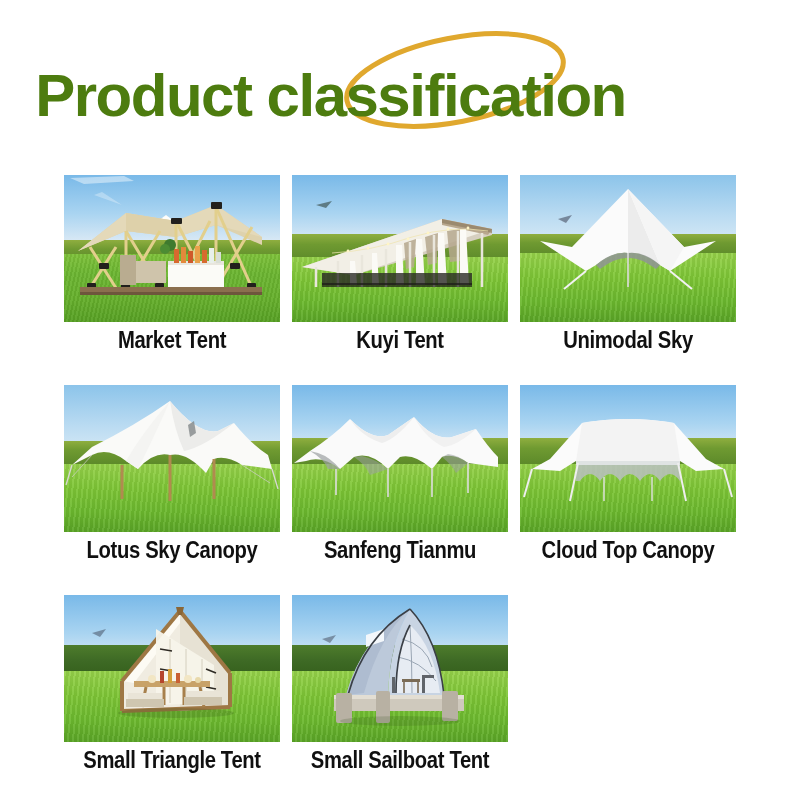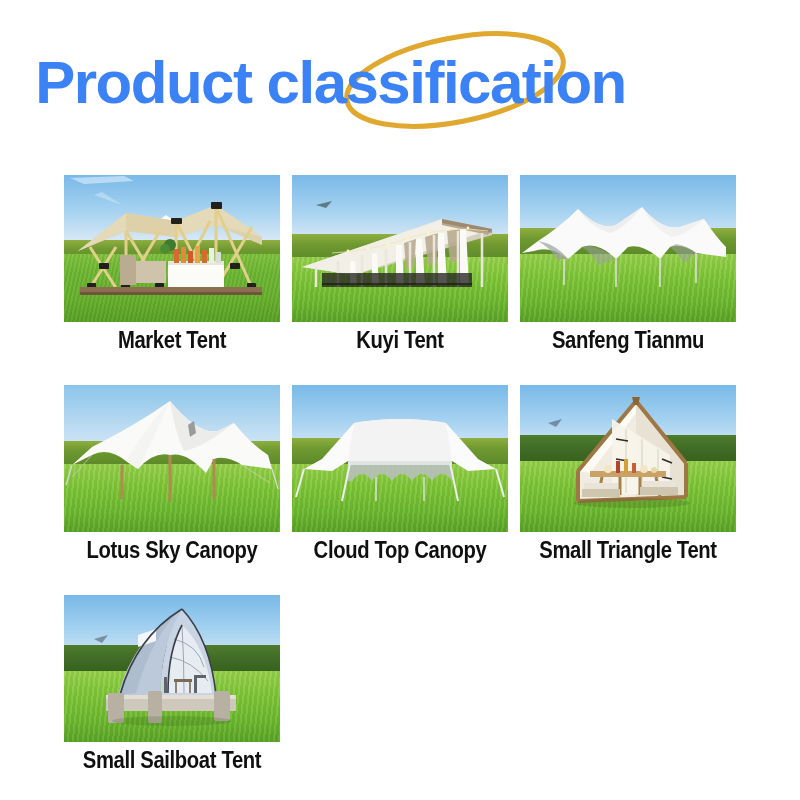--- a/index.html
+++ b/index.html
@@ -13,26 +13,26 @@
 
   
   .header{
     position:absolute;left:0;top:0;width:800px;height:160px;
   }
   .title-swoosh{
     position:absolute;left:330px;top:28px;width:250px;height:105px;
     pointer-events:none;
   }
   .page-title{
-    position:absolute;left:0;top:53px;width:661px;
+    position:absolute;left:0;top:66px;width:661px;
     text-align:center;
     font-size:60px;
     font-weight:bold;
     letter-spacing:-1.5px;
-    color:#3b82f6;
+    color:#4d7c0f;
     line-height:1;
     font-family:"Liberation Sans", sans-serif;
     white-space:nowrap;
   }
 
   
   .grid{
     position:absolute;left:64px;top:175px;
     width:672px;
     display:grid;
@@ -219,58 +219,47 @@
           <circle cx="176" cy="53" r="1.4"></circle>
         </g>
 
         <rect x="30" y="98" width="150" height="12" fill="#2b2a26" opacity="0.8"></rect>
         <rect x="30" y="108" width="150" height="4" fill="#1b1a17" opacity="0.7"></rect>
       </svg>
     </div>
     <div class="card-label">Kuyi Tent</div>
   </div>
 
-
-
-  <div class="card">
-    <div class="thumb">
-      <div class="sky"></div>
-      <div class="treeline" style="top:36%;height:18%;"></div>
-      <div class="grass lit" style="height:46%;"></div>
-      <svg class="scene-svg" viewBox="0 0 216 147">
-
-        <path d="M58 34
-                 Q80 56 96 50
-                 L122 32
-                 Q142 56 160 52
-                 L184 44
-                 Q196 62 206 72
-                 L206 82 L176 78
-                 Q162 68 150 72 L140 84
-                 Q122 68 108 72 L96 84
-                 Q78 66 62 72 L48 84
-                 Q30 70 14 76 L2 78 L18 66
-                 Q40 52 58 34 Z" fill="#fafafa"></path>
-        <path d="M58 34 Q80 56 96 50 L122 32 Q104 54 90 58 Q70 52 58 34 Z" fill="#eeeeee"></path>
-        <path d="M122 32 Q142 56 160 52 L184 44 Q166 60 152 62 Q134 54 122 32 Z" fill="#f1f1f1"></path>
-
-        <path d="M18 66 Q32 74 36 84 L48 84 Q38 72 26 68 Z" fill="#9ba0a1" opacity="0.7"></path>
-        <path d="M62 72 Q74 80 78 90 L96 84 Q84 74 70 71 Z" fill="#9ba0a1" opacity="0.55"></path>
-        <path d="M150 72 Q160 80 164 88 L176 78 Q166 70 156 69 Z" fill="#9ba0a1" opacity="0.55"></path>
-
-        <g stroke="#dcdcdc" stroke-width="1.6">
-          <path d="M44 84 L44 110"></path>
-          <path d="M96 84 L96 112"></path>
-          <path d="M140 84 L140 112"></path>
-          <path d="M176 78 L176 108"></path>
-        </g>
-      </svg>
-    </div>
-    <div class="card-label">Sanfeng Tianmu</div>
-  </div>
+  <div class="card">
+    <div class="thumb">
+      <div class="sky pale"></div>
+      <div class="treeline" style="top:40%;height:15%;"></div>
+      <div class="grass lit" style="height:47%;"></div>
+      <svg class="scene-svg" viewBox="0 0 216 147">
+        <path d="M38 44 L52 40 L46 48 Z" fill="#223" opacity="0.45"></path>
+
+        <path d="M108 14
+                 L164 72 L196 66 L150 96
+                 L140 90 Q122 76 108 78 Q94 76 76 90 L66 96
+                 L20 66 L52 72 Z" fill="#fbfbfb"></path>
+        <path d="M108 14 L140 90 Q122 76 108 78 Z" fill="#ececec"></path>
+        <path d="M108 14 L164 72 L150 96 L140 90 Z" fill="#f5f5f5"></path>
+
+        <path d="M76 90 Q92 76 108 78 Q124 76 140 90 L136 94 Q120 82 108 83 Q96 82 80 94 Z" fill="#8f9495" opacity="0.85"></path>
+
+        <g stroke="#f2f2f2" stroke-width="2">
+          <path d="M150 96 L172 114"></path>
+          <path d="M66 96 L44 114"></path>
+        </g>
+        <path d="M108 78 L108 112" stroke="#dcdcdc" stroke-width="1.6"></path>
+      </svg>
+    </div>
+    <div class="card-label">Unimodal Sky</div>
+  </div>
+
 
   <div class="card">
     <div class="thumb">
       <div class="sky pale"></div>
       <div class="treeline" style="top:38%;height:16%;"></div>
       <div class="grass lit" style="height:46%;"></div>
       <svg class="scene-svg" viewBox="0 0 216 147">
 
         <path d="M106 16
                  Q134 50 154 46
@@ -309,20 +298,57 @@
     <div class="card-label">Lotus Sky Canopy</div>
   </div>
 
   <div class="card">
     <div class="thumb">
       <div class="sky"></div>
       <div class="treeline" style="top:36%;height:18%;"></div>
       <div class="grass lit" style="height:46%;"></div>
       <svg class="scene-svg" viewBox="0 0 216 147">
 
+        <path d="M58 34
+                 Q80 56 96 50
+                 L122 32
+                 Q142 56 160 52
+                 L184 44
+                 Q196 62 206 72
+                 L206 82 L176 78
+                 Q162 68 150 72 L140 84
+                 Q122 68 108 72 L96 84
+                 Q78 66 62 72 L48 84
+                 Q30 70 14 76 L2 78 L18 66
+                 Q40 52 58 34 Z" fill="#fafafa"></path>
+        <path d="M58 34 Q80 56 96 50 L122 32 Q104 54 90 58 Q70 52 58 34 Z" fill="#eeeeee"></path>
+        <path d="M122 32 Q142 56 160 52 L184 44 Q166 60 152 62 Q134 54 122 32 Z" fill="#f1f1f1"></path>
+
+        <path d="M18 66 Q32 74 36 84 L48 84 Q38 72 26 68 Z" fill="#9ba0a1" opacity="0.7"></path>
+        <path d="M62 72 Q74 80 78 90 L96 84 Q84 74 70 71 Z" fill="#9ba0a1" opacity="0.55"></path>
+        <path d="M150 72 Q160 80 164 88 L176 78 Q166 70 156 69 Z" fill="#9ba0a1" opacity="0.55"></path>
+
+        <g stroke="#dcdcdc" stroke-width="1.6">
+          <path d="M44 84 L44 110"></path>
+          <path d="M96 84 L96 112"></path>
+          <path d="M140 84 L140 112"></path>
+          <path d="M176 78 L176 108"></path>
+        </g>
+      </svg>
+    </div>
+    <div class="card-label">Sanfeng Tianmu</div>
+  </div>
+
+  <div class="card">
+    <div class="thumb">
+      <div class="sky"></div>
+      <div class="treeline" style="top:36%;height:18%;"></div>
+      <div class="grass lit" style="height:46%;"></div>
+      <svg class="scene-svg" viewBox="0 0 216 147">
+
         <path d="M62 38 Q108 30 154 38 L186 74 L204 84 L176 86 L160 76
                  L56 76 L40 86 L12 84 L30 74 Z" fill="#fbfbfb"></path>
         <path d="M62 38 Q108 30 154 38 L160 76 L56 76 Z" fill="#f3f3f3"></path>
 
         <path d="M56 76 L160 76 L160 96
                  Q150 82 140 96
                  Q130 82 120 96
                  Q110 82 100 96
                  Q90 82 80 96
                  Q70 82 60 96

